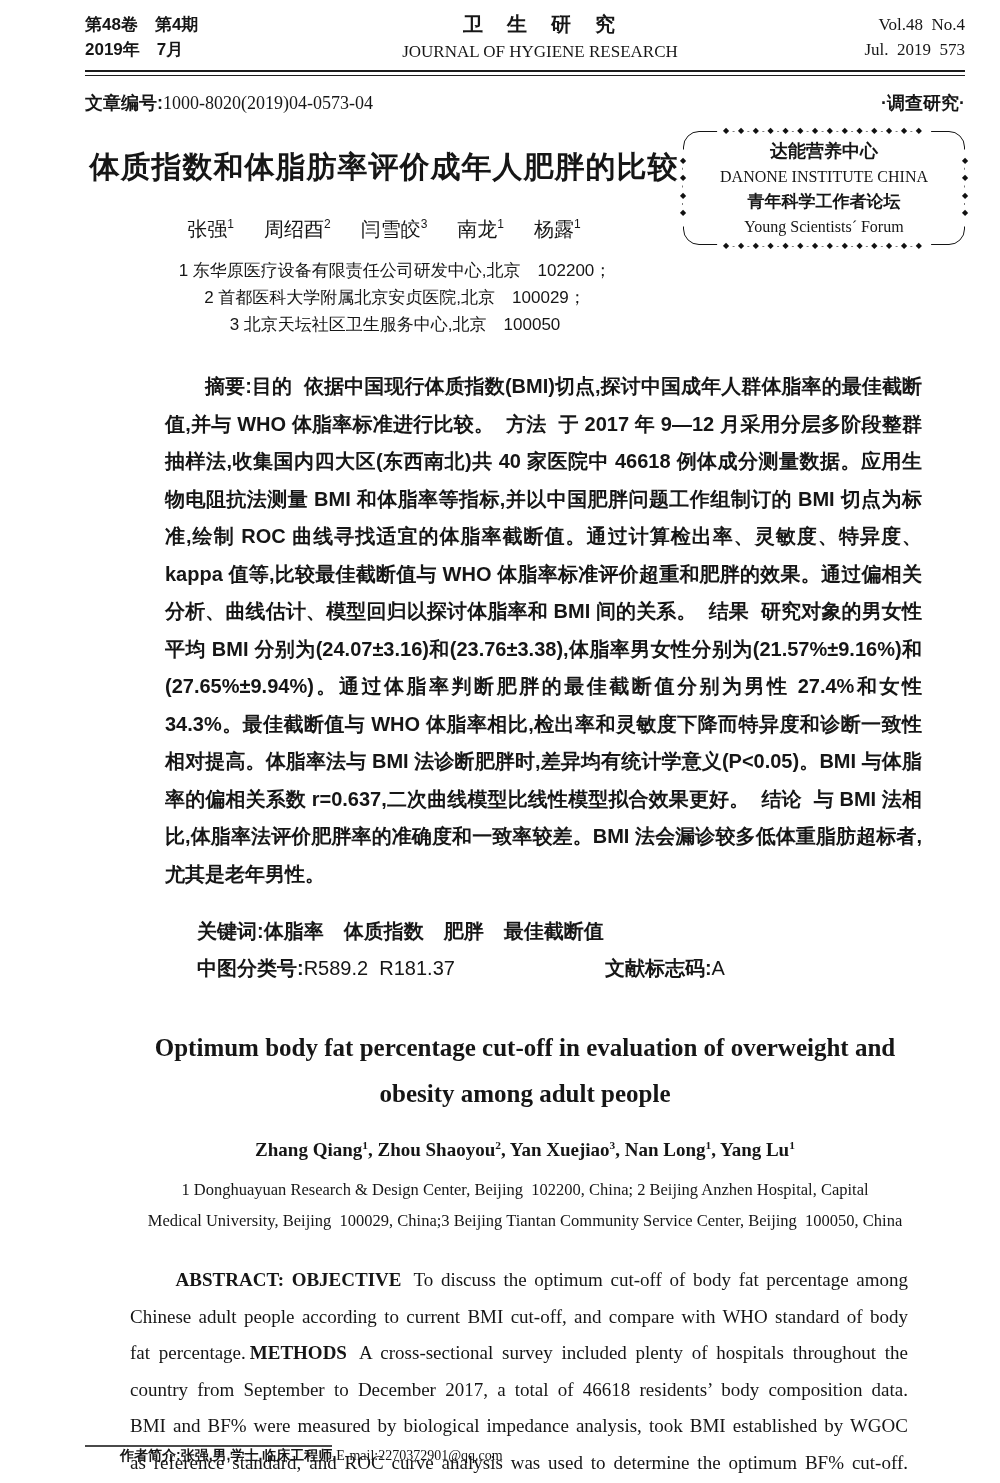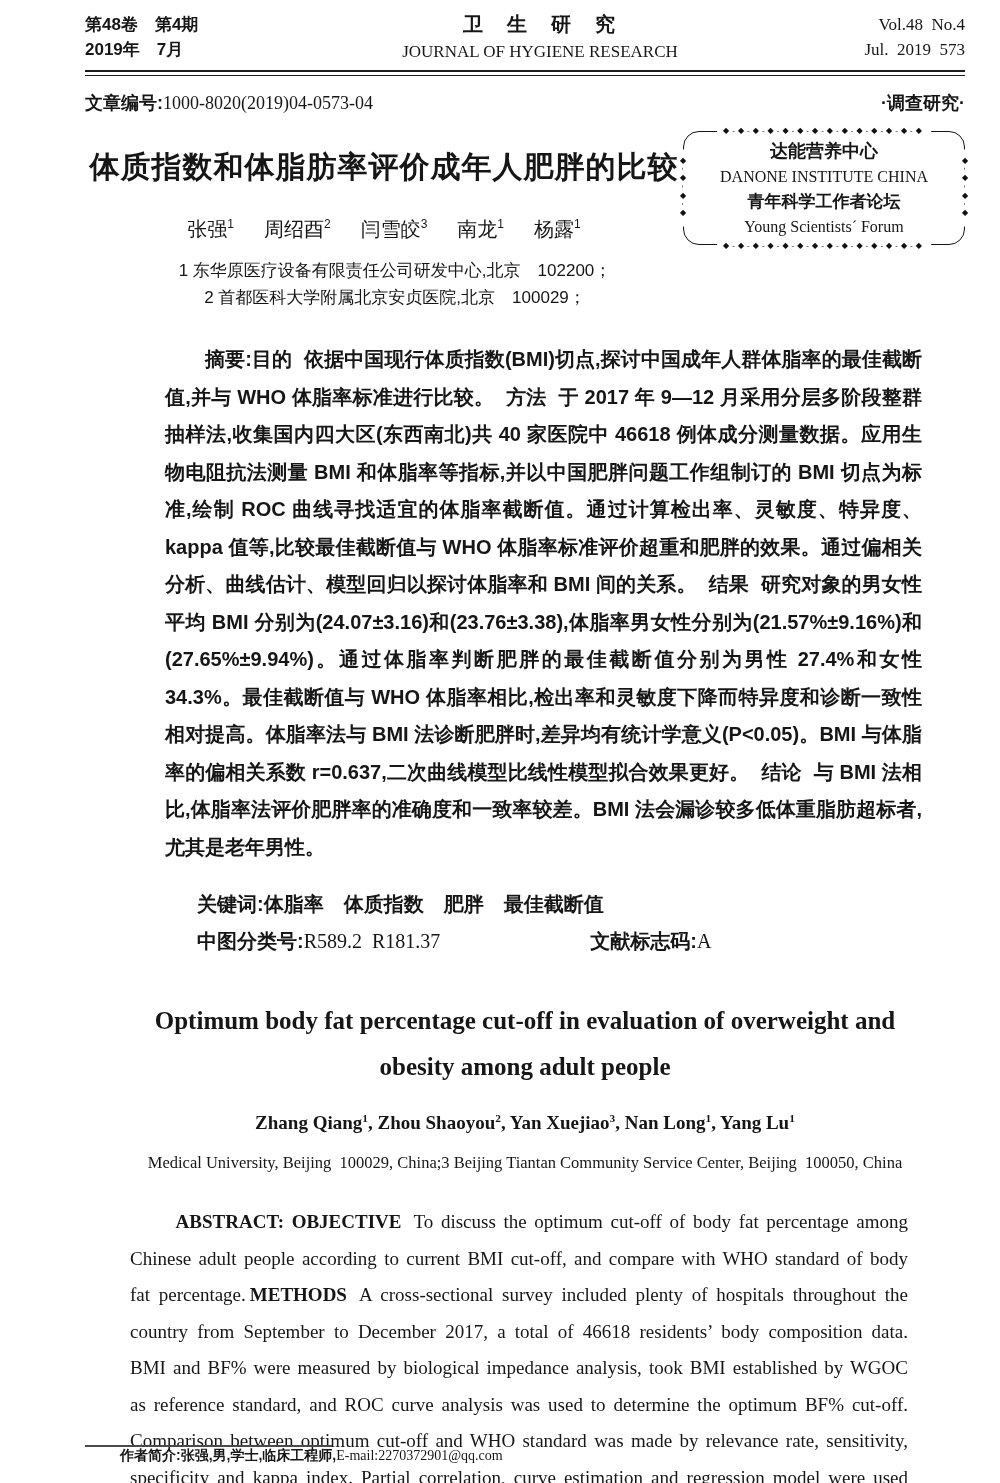--- a/index.html
+++ b/index.html
@@ -60,21 +60,21 @@
 
   
   .abstract-cn { margin:30px 43px 0 80px; text-align:justify;
     font-size:20px; line-height:37.5px; font-weight:bold;
     text-indent:2em; }
   .abstract-cn .alabel { margin:8px 12px; }
   .abstract-cn .alabel.first { margin-left:0; }
 
   .kw-line  { margin:20px 0 0 112px; font-size:20px; font-weight:bold; line-height:37px; }
   .clc-line { margin:0 0 0 112px; font-size:20px; line-height:37px; }
-  .clc-line .val { font-family:Liberation Serif, serif; font-weight:normal; }
+  .clc-line .val { font-family:Liberation Sans, sans-serif; font-weight:normal; }
   .clc-line .doc-label { margin-left:150px; }
 
   
   .title-en { margin:38px 0 0 0; text-align:center;
     font-family:"Liberation Serif","DejaVu Serif",serif;
     font-size:25px; font-weight:bold; line-height:46px; }
   .authors-en { margin-top:22px; text-align:center;
     font-family:"Liberation Serif","DejaVu Serif",serif;
     font-size:19px; font-weight:bold; }
   .affil-en { margin-top:13px; text-align:center;
@@ -139,36 +139,38 @@
         <div class="l-en1">DANONE INSTITUTE CHINA</div>
         <div class="l-cn2">青年科学工作者论坛</div>
         <div class="l-en2">Young Scientists´ Forum</div>
       </div>
     </div>
   </div>
 
   <div class="affil-cn">
     <div>1 东华原医疗设备有限责任公司研发中心,北京　102200；</div>
     <div>2 首都医科大学附属北京安贞医院,北京　100029；</div>
+    <div>3 北京天坛社区卫生服务中心,北京　100050</div>
   </div>
 
   <p class="abstract-cn"><span class="alabel first">摘要:目的</span><span>依据中国现行体质指数(BMI)切点,探讨中国成年人群体脂率的最佳截断值,并与 WHO 体脂率标准进行比较。</span><span class="alabel">方法</span><span>于 2017 年 9—12 月采用分层多阶段整群抽样法,收集国内四大区(东西南北)共 40 家医院中 46618 例体成分测量数据。应用生物电阻抗法测量 BMI 和体脂率等指标,并以中国肥胖问题工作组制订的 BMI 切点为标准,绘制 ROC 曲线寻找适宜的体脂率截断值。通过计算检出率、灵敏度、特异度、kappa 值等,比较最佳截断值与 WHO 体脂率标准评价超重和肥胖的效果。通过偏相关分析、曲线估计、模型回归以探讨体脂率和 BMI 间的关系。</span><span class="alabel">结果</span><span>研究对象的男女性平均 BMI 分别为(24.07±3.16)和(23.76±3.38),体脂率男女性分别为(21.57%±9.16%)和 (27.65%±9.94%)。通过体脂率判断肥胖的最佳截断值分别为男性 27.4%和女性 34.3%。最佳截断值与 WHO 体脂率相比,检出率和灵敏度下降而特异度和诊断一致性相对提高。体脂率法与 BMI 法诊断肥胖时,差异均有统计学意义(P&lt;0.05)。BMI 与体脂率的偏相关系数 r=0.637,二次曲线模型比线性模型拟合效果更好。</span><span class="alabel">结论</span><span>与 BMI 法相比,体脂率法评价肥胖率的准确度和一致率较差。BMI 法会漏诊较多低体重脂肪超标者,尤其是老年男性。</span></p>
 
   <div class="kw-line"><span>关键词:</span><span>体脂率　体质指数　肥胖　最佳截断值</span></div>
 
   <div class="clc-line"><span class="b">中图分类号:</span><span class="val">R589.2&nbsp;&nbsp;R181.37</span><span class="b doc-label">文献标志码:</span><span class="val">A</span></div>
 
   <h2 class="title-en">
     <div>Optimum body fat percentage cut-off in evaluation of overweight and</div>
     <div>obesity among adult people</div>
   </h2>
 
   <div class="authors-en"><span><span>Zhang Qiang</span><sup>1</sup><span>, </span></span><span><span>Zhou Shaoyou</span><sup>2</sup><span>, </span></span><span><span>Yan Xuejiao</span><sup>3</sup><span>, </span></span><span><span>Nan Long</span><sup>1</sup><span>, </span></span><span><span>Yang Lu</span><sup>1</sup><span></span></span></div>
 
   <div class="affil-en">
+    <div>1 Donghuayuan Research &amp; Design Center, Beijing&nbsp;&nbsp;102200, China; 2 Beijing Anzhen Hospital, Capital</div>
     <div>Medical University, Beijing&nbsp;&nbsp;100029, China;3 Beijing Tiantan Community Service Center, Beijing&nbsp;&nbsp;100050, China</div>
   </div>
 
   <p class="abstract-en"><span class="elabel">ABSTRACT: OBJECTIVE</span><span>To discuss the optimum cut-off of body fat percentage among Chinese adult people according to current BMI cut-off, and compare with WHO standard of body fat percentage.</span><span class="elabel mid">METHODS</span><span>A cross-sectional survey included plenty of hospitals throughout the country from September to December 2017, a total of 46618 residents’ body composition data. BMI and BF% were measured by biological impedance analysis, took BMI established by WGOC as reference standard, and ROC curve analysis was used to determine the optimum BF% cut-off. Comparison between optimum cut-off and WHO standard was made by relevance rate, sensitivity, specificity and kappa index. Partial correlation, curve estimation and regression model were used to discuss the relationship between BMI and BF%.</span></p>
 
   <div class="footnote">
     <div class="foot-rule"></div>
     <div class="foot-text"><span class="fl">作者简介:张强,男,学士,临床工程师,</span><span class="fv">E-mail:2270372901@qq.com</span></div>
   </div>
 

